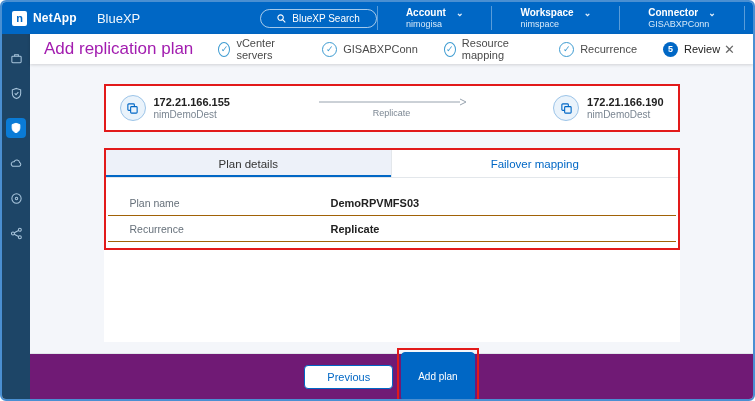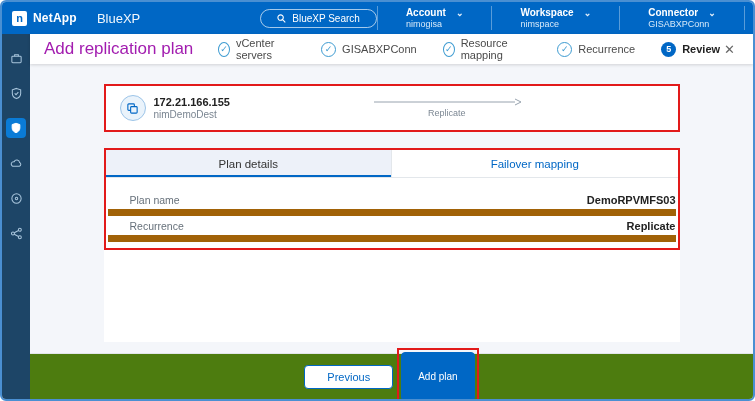--- a/index.html
+++ b/index.html
@@ -36,48 +36,48 @@
 
   
   .wizardbar { height:30px; background:#fff; display:flex; align-items:center; padding:0 14px; box-shadow:0 1px 3px rgba(0,0,0,.15); position:relative; z-index:2; flex:0 0 30px; }
   .page-title { font-size:17px; color:#a21caf; width:190px; }
   .steps { display:flex; align-items:center; gap:26px; margin:0 auto; }
   .step { display:flex; align-items:center; gap:6px; cursor:pointer; }
   .step-circle { width:15px; height:15px; border-radius:50%; display:flex; align-items:center; justify-content:center; font-size:9px; }
   .step.done .step-circle { border:1.3px solid #3d9bd1; color:#3d9bd1; background:#fff; }
   .step.done .step-label { font-size:11px; color:#4a4a4a; }
   .step.active .step-circle { background:#0067C5; color:#fff; font-weight:bold; }
-  .step.active .step-label { font-size:11px; color:#222; font-weight:bold; }
+  .step.active .step-label { font-size:11px; color:#222; font-weight:normal; }
   .close-btn { margin-left:auto; color:#666; font-size:13px; cursor:pointer; padding:2px 4px; }
 
   
   .content { flex:1; background:#F4F6FA; overflow:hidden; }
   .redbox { border:2px solid #e21a1a; }
 
   .repl-card { width:576px; height:48px; margin:20px auto 0; background:#fff; display:flex; align-items:center; padding:1px 14px; }
   .host { display:flex; align-items:center; gap:8px; }
   .host-icon { width:26px; height:26px; border-radius:50%; background:#EAF3FB; border:1px solid #9CC4E8; display:flex; align-items:center; justify-content:center; flex:0 0 26px; }
   .host-ip { font-size:11px; font-weight:bold; color:#222; }
   .host-name { font-size:10px; color:#7a8591; margin-top:1px; }
   .arrow-zone { flex:1; display:flex; flex-direction:column; align-items:center; padding:0 22px; }
   .arrow-label { font-size:9px; color:#7c8793; margin-top:2px; }
 
   .panel { width:576px; margin:16px auto 0; background:#fff; }
   .tabs { display:flex; height:28px; border-bottom:1px solid #E3E7EB; }
   .tab { flex:1; display:flex; align-items:center; justify-content:center; font-size:11.5px; color:#0067C5; background:#fff; border-right:1px solid #E3E7EB; cursor:pointer; }
   .tab:last-child { border-right:none; }
   .tab.active { background:#EDF1F9; color:#333; box-shadow:inset 0 -2px 0 #0067C5; }
   .rows { padding:12px 2px 6px 2px; }
-  .drow { height:26px; display:flex; align-items:center; border-bottom:7px solid #a16207;justify-content:space-between; }
+  .drow { height:26px; display:flex; align-items:center; border-bottom:1px solid #a16207; }
   .drow-label { flex:0 0 186px; padding-left:22px; font-size:10.5px; color:#66707a; }
   .drow-value { font-size:11px; color:#222; font-weight:bold;padding-left:37px; }
   .panel-rest { height:92px; background:#fff; }
 
   
-  .footerbar { height:46px; background:#4d7c0f; border-top:1px solid #E2E6EA; display:flex; align-items:center; justify-content:center; gap:4px; flex:0 0 46px; }
+  .footerbar { height:46px; background:#701a75; border-top:1px solid #E2E6EA; display:flex; align-items:center; justify-content:center; gap:4px; flex:0 0 46px; }
   .btn-prev { background:#fff; border:1px solid #0067C5; color:#0067C5; border-radius:4px; padding:5px 22px; font-size:11px; font-family:inherit; cursor:pointer; }
   .addplan-wrap { border:2px solid #e21a1a; padding:2px; }
   .btn-add { background:#0067C5; border:1px solid #0067C5; color:#fff; border-radius:4px; padding:18px 16px; font-size:10px; font-family:inherit; cursor:pointer; }
 </style>
 </head>
 <body>
 
 <div class="frame">
 
   <header class="topbar">
@@ -225,20 +225,32 @@
               <div class="host-ip">172.21.166.155</div>
               <div class="host-name">nimDemoDest</div>
             </span>
           </div>
           <div class="arrow-zone">
             <svg width="150" height="8" viewBox="0 0 150 8">
                 <line x1="2" y1="4" x2="143" y2="4" stroke="#97A2AE" stroke-width="1"></line>
                 <path d="M143 1 L149 4 L143 7" fill="none" stroke="#97A2AE" stroke-width="1"></path>
               </svg>
             <span class="arrow-label">Replicate</span>
+          </div>
+          <div class="host">
+            <span class="host-icon">
+              <svg width="13" height="13" viewBox="0 0 14 14">
+                  <rect x="2" y="2" width="7" height="7" rx="1" fill="none" stroke="#0067C5" stroke-width="1.2"></rect>
+                  <rect x="5" y="5" width="7" height="7" rx="1" fill="#EAF3FB" stroke="#0067C5" stroke-width="1.2"></rect>
+                </svg>
+            </span>
+            <span>
+              <div class="host-ip">172.21.166.190</div>
+              <div class="host-name">nimDemoDest</div>
+            </span>
           </div>
         </div>
 
         <div class="panel">
           <div class="redbox">
             <div class="tabs">
               <span class="tab active">Plan details</span>
               <span class="tab">Failover mapping</span>
             </div>
             <div class="rows">

